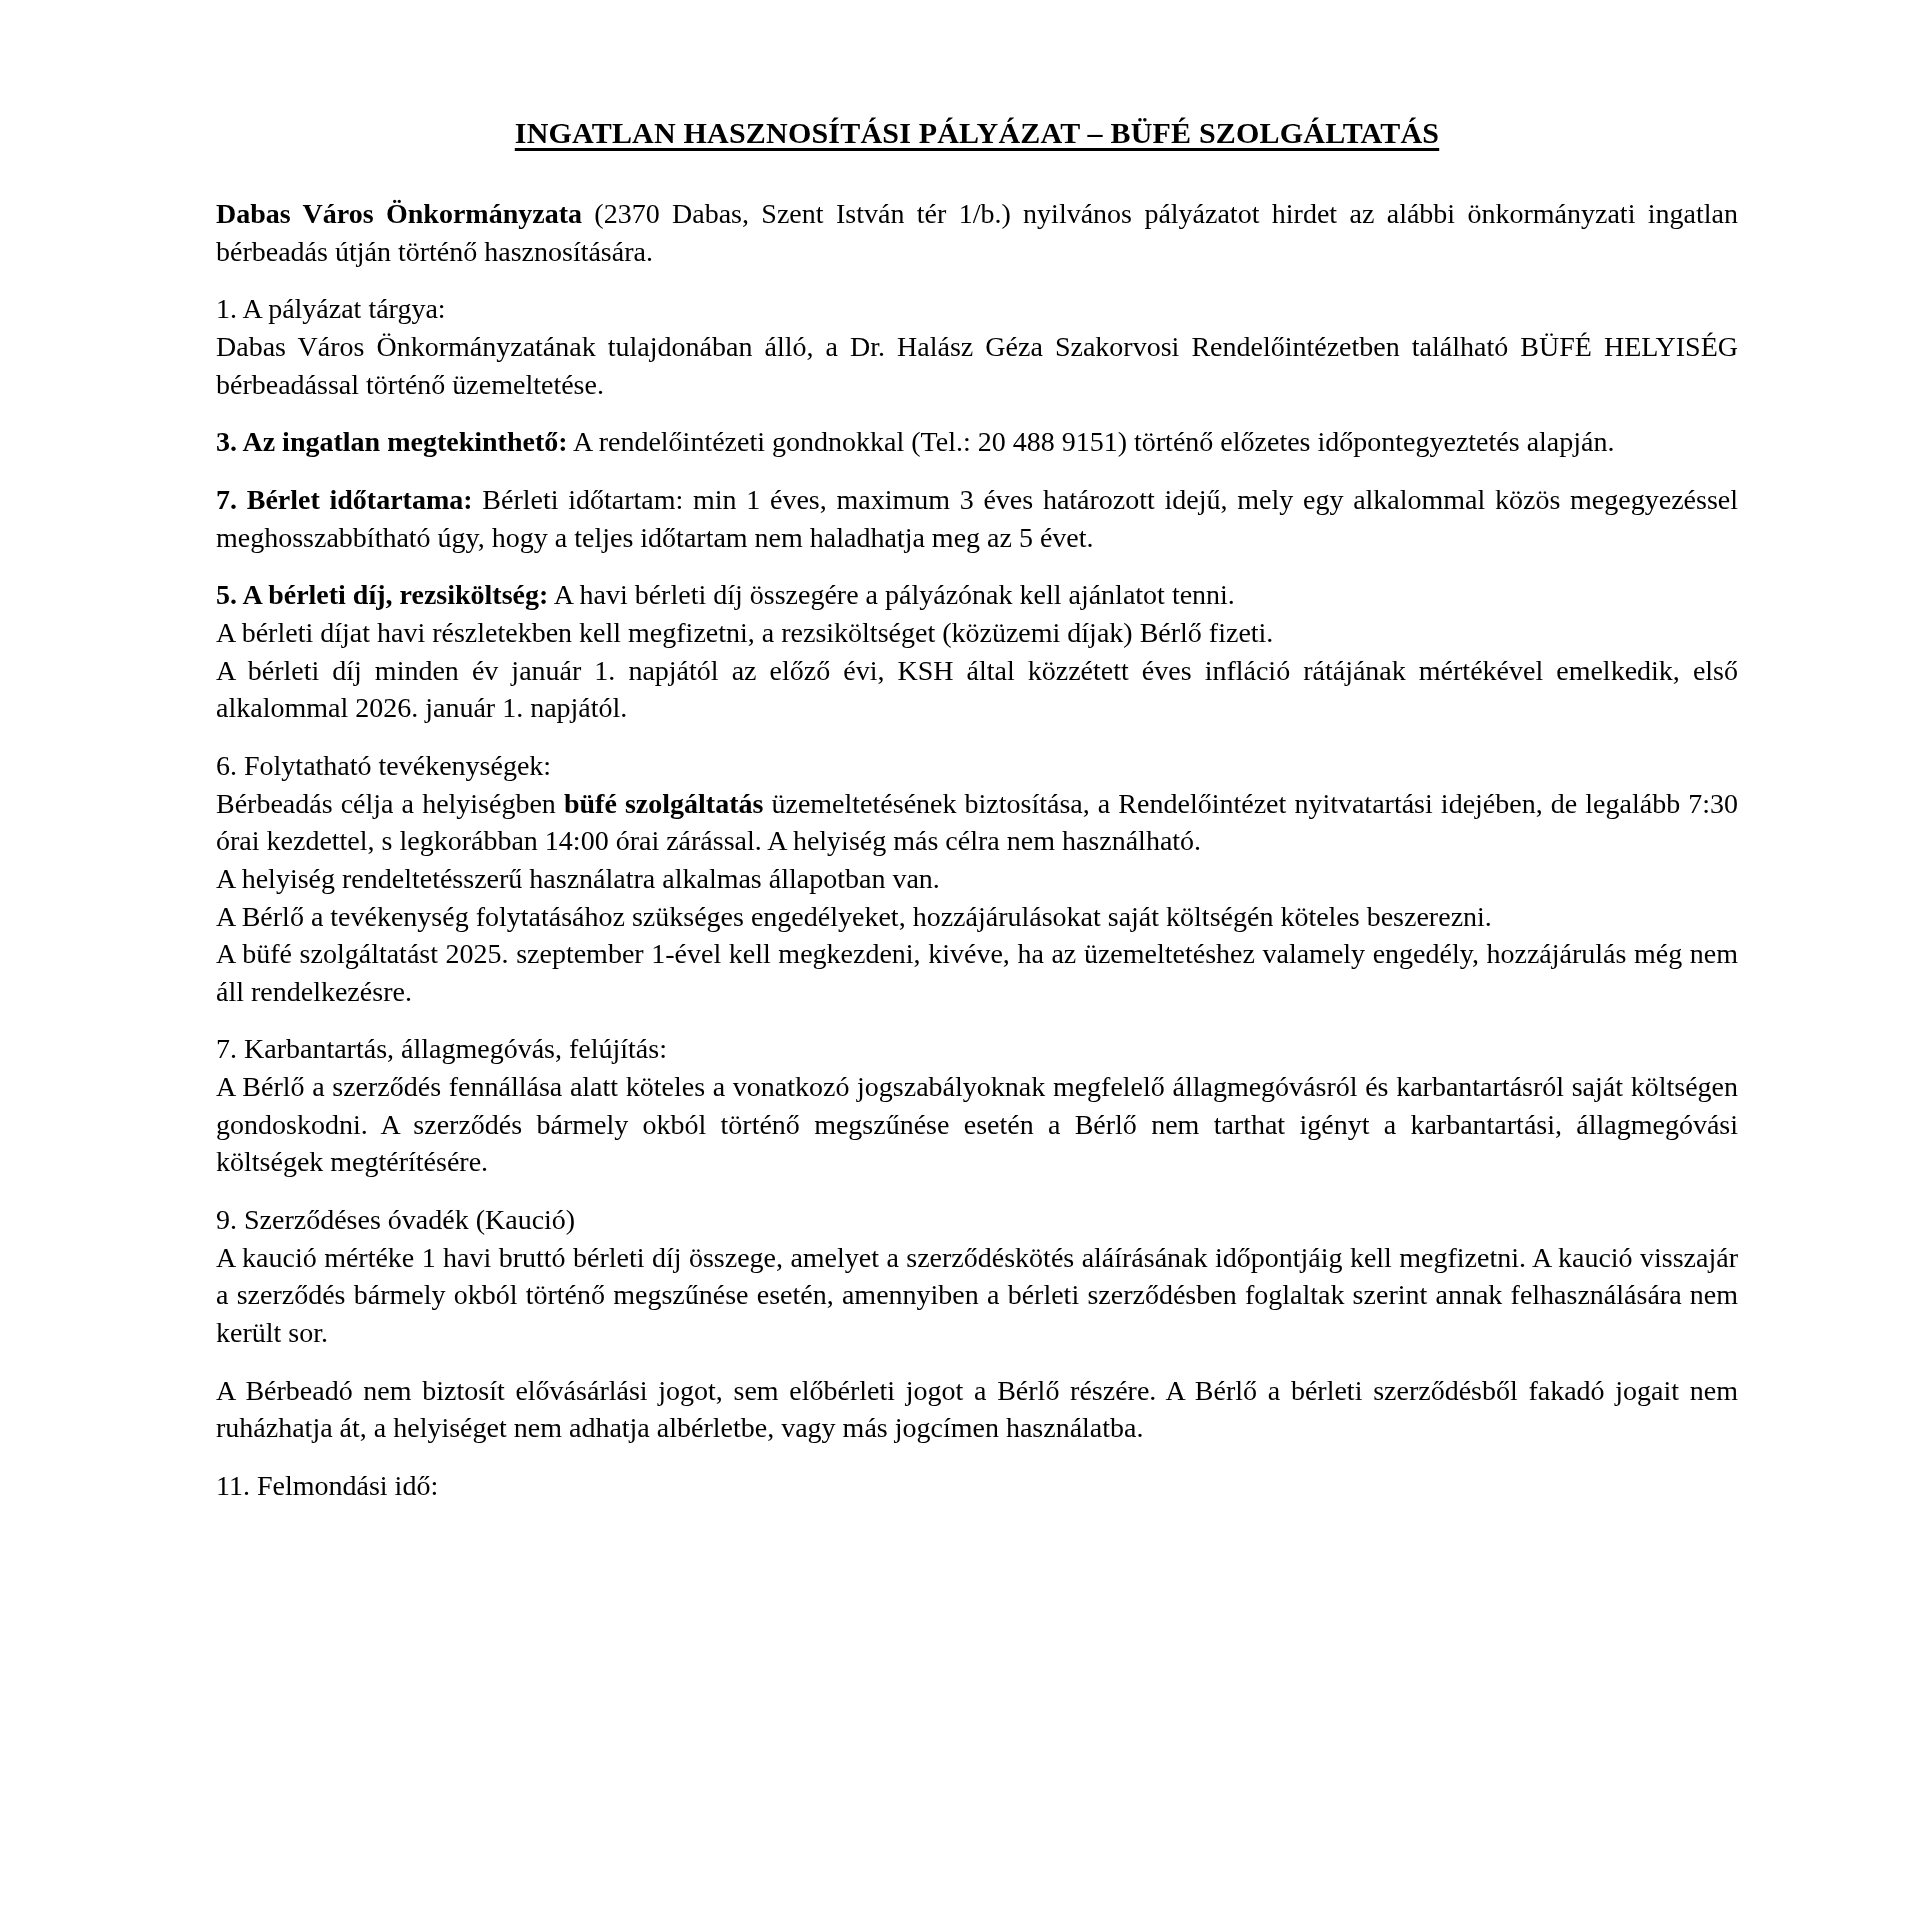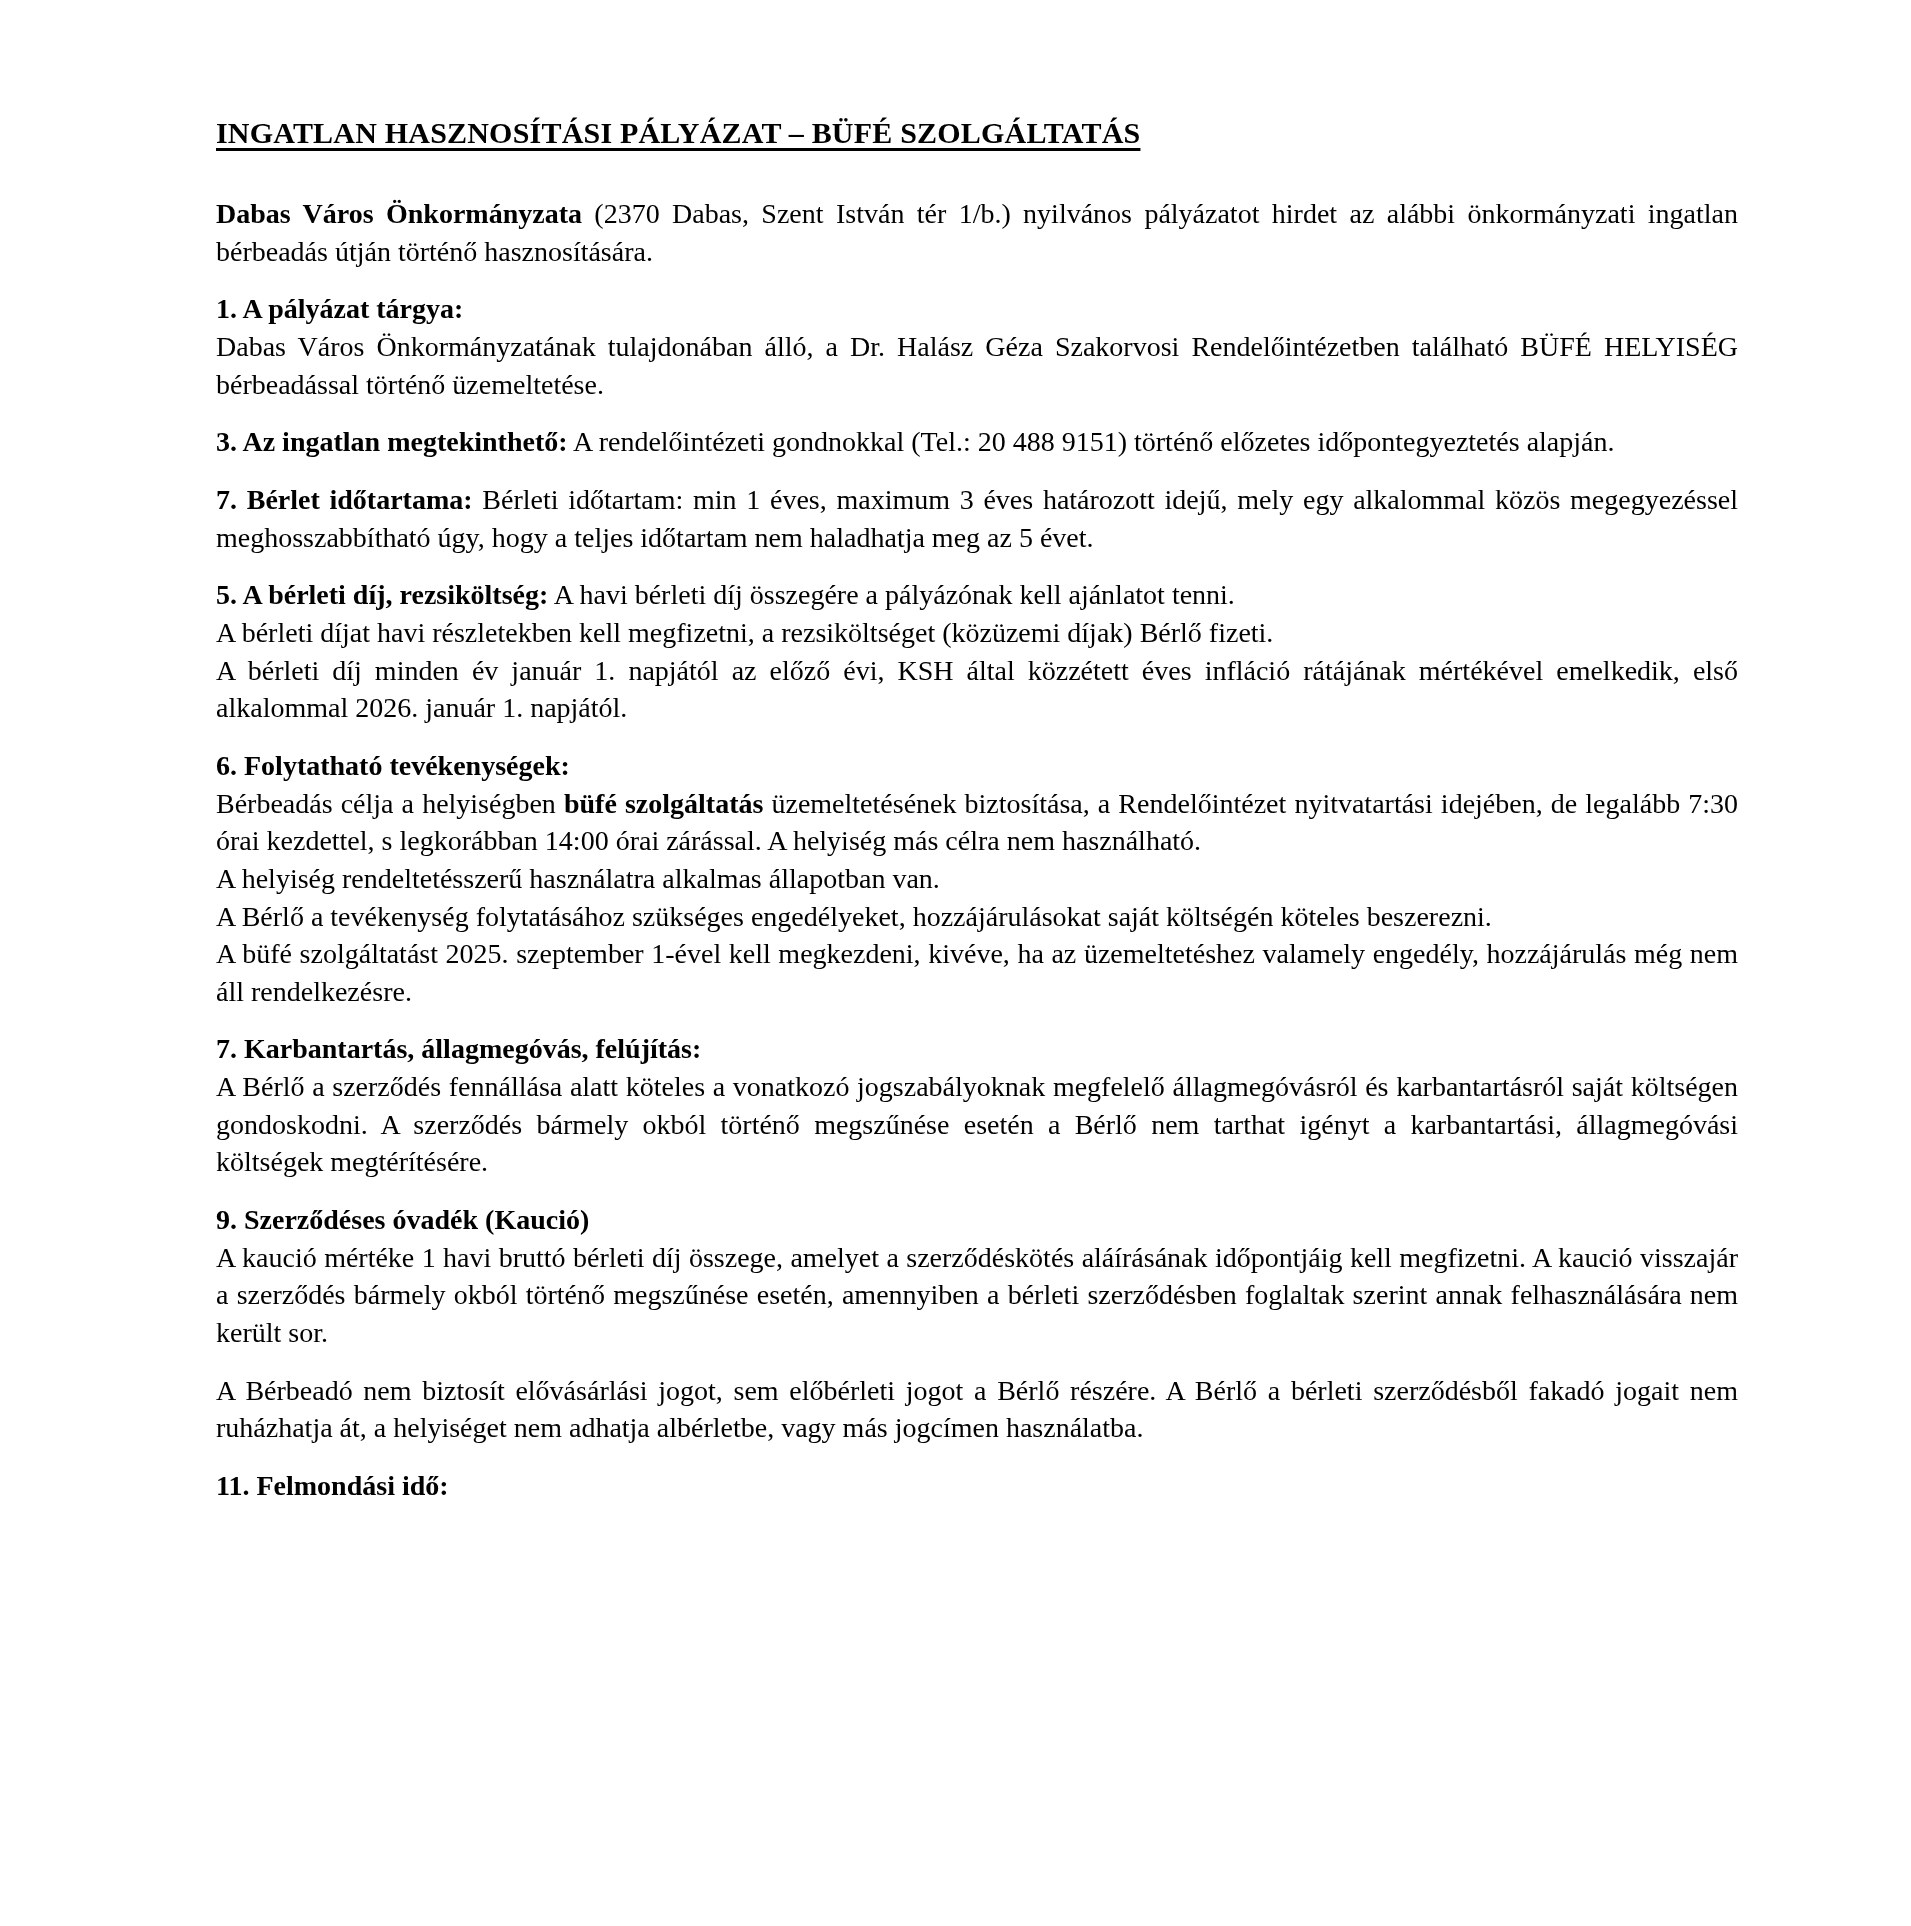--- a/index.html
+++ b/index.html
@@ -15,42 +15,42 @@
   .page {
     position: relative;
     width: 1911px;
     height: 2703px;
     margin: 0 auto;
     background: #ffffff;
     box-sizing: border-box;
     padding: 116px 173px 77px 216px;
   }
   .doc-title {
-    text-align: left;
+    text-align: center;
     font-size: 30px;
     font-weight: bold;
     letter-spacing: 0.2px;
     margin: 0 0 45px 0;
   }
   .doc-title span.u {
     text-decoration: underline;
     text-underline-offset: 4.6px;
   }
   p {
     margin: 0 0 0 0;
     font-size: 28px;
     line-height: 1.345;
     text-align: justify;
     text-justify: inter-word;
   }
   .block {
     margin-bottom: 20px;
   }
   .heading {
-    font-weight: bold;
+    font-weight: normal;
   }
   b, .b {
     font-weight: bold;
   }
   .bu {
     font-weight: bold;
     text-underline-offset: 3.9px;
   }
   .nojust {
     text-align: left;

